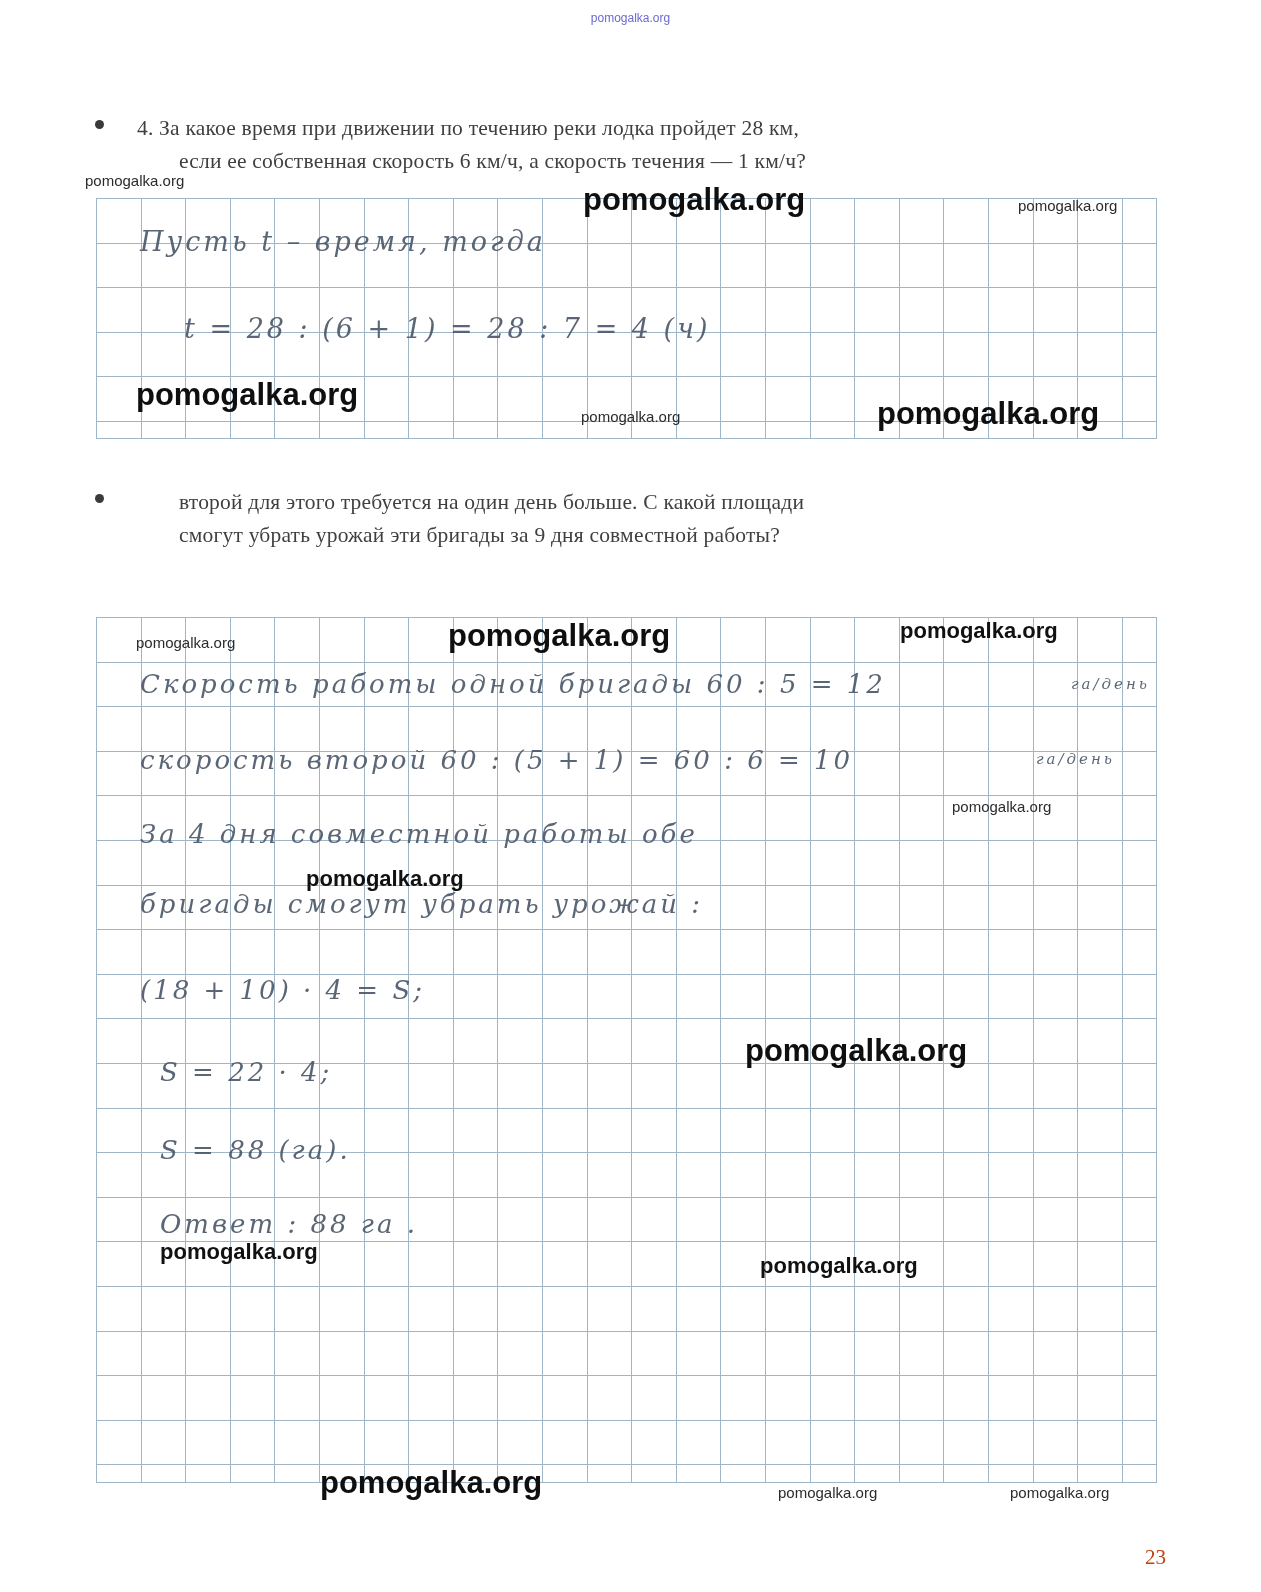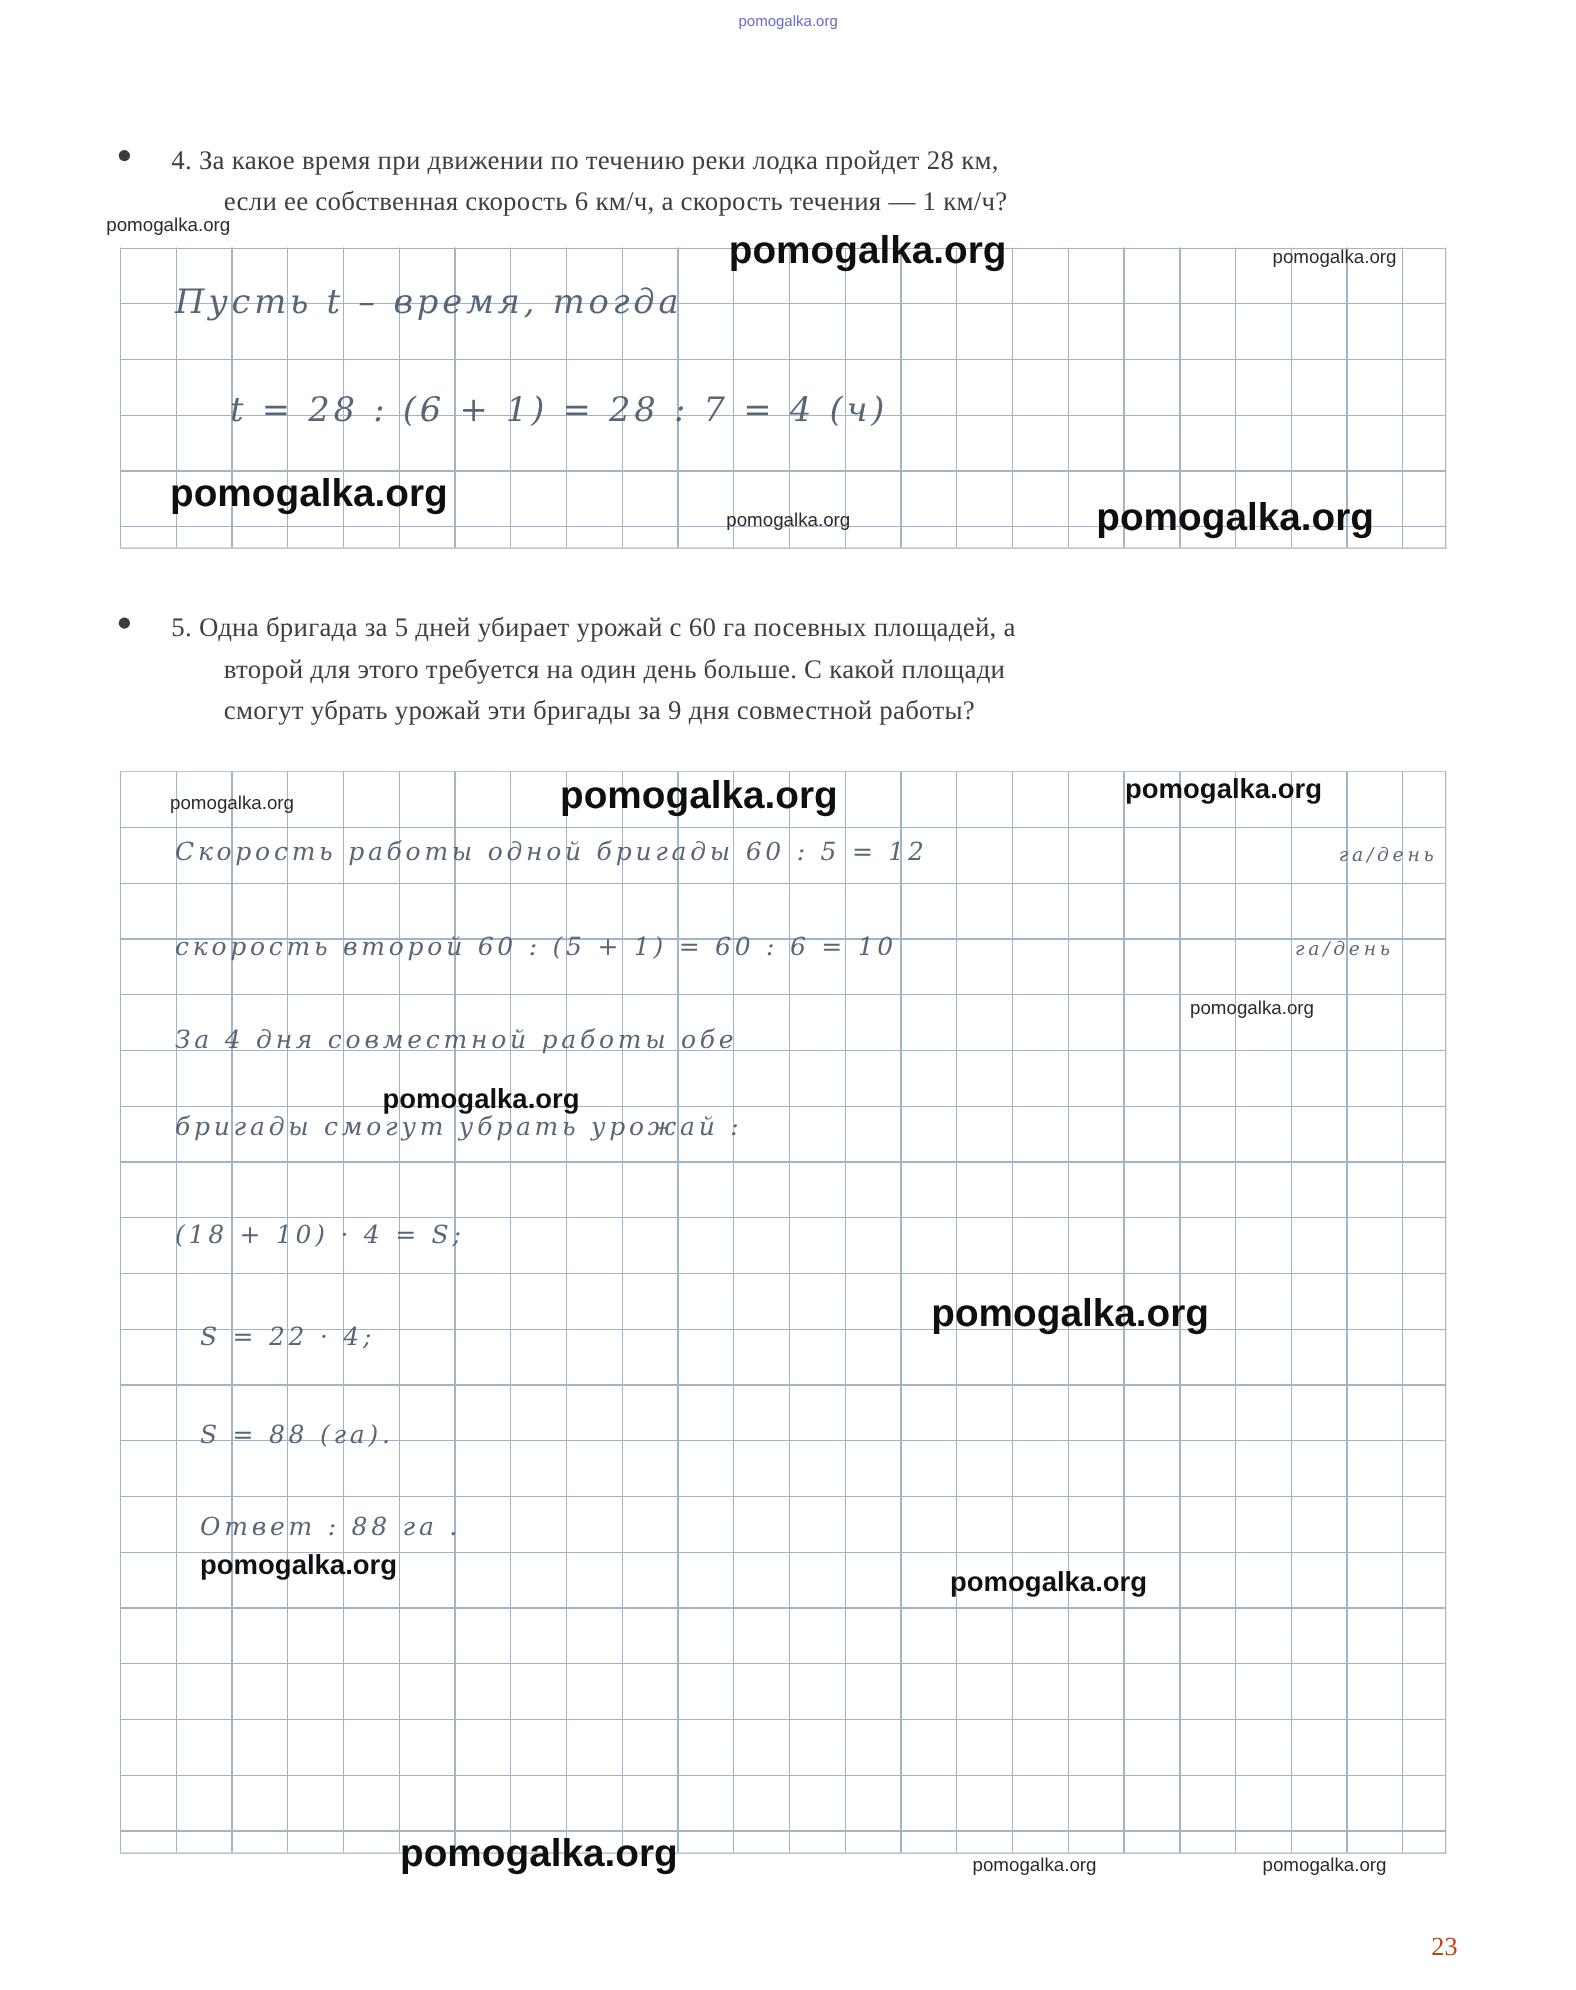--- a/index.html
+++ b/index.html
@@ -110,21 +110,21 @@
     font-family: "DejaVu Serif", serif;
     font-style: italic;
     color: #4d5a6b;
     white-space: nowrap;
     letter-spacing: 3px;
     opacity: .92;
     transform-origin: left center;
     pointer-events: none;
   }
   .hw-1 { font-size: 27px; }
-  .hw-2 { font-size: 20px; }
+  .hw-2 { font-size: 26px; }
   .hw-sm { font-size: 15px; }
 
   .page-number {
     position: absolute;
     right: 95px;
     bottom: 22px;
     font-size: 21px;
     color: #c2410c;
     font-family: Liberation Serif, serif;
   }
@@ -150,24 +150,20 @@
   </div>
 
   <div class="gridbox" style="left:96px; top:198px; width:1060px; height:240px;">
     <div class="hw hw-1" style="left:44px; top:28px;">Пусть  t  –  время,   тогда</div>
     <div class="hw hw-1" style="left:88px; top:115px;">t = 28 : (6 + 1) = 28 : 7 = 4 (ч)</div>
   </div>
 
   <div class="exercise" style="top:486px;">
     <span class="ex-bullet"></span>
     <div class="ex-text">
-      <span class="ex-line">
-        <span class="num">5.</span>
-        <span>Одна бригада за 5 дней убирает урожай с 60 га посевных площадей, а</span>
-      </span>
       <span class="ex-line indent">второй для этого требуется на один день больше. С какой площади</span>
       <span class="ex-line indent">смогут убрать урожай эти бригады за 9 дня совместной работы?</span>
     </div>
   </div>
 
   <div class="gridbox" style="left:96px; top:617px; width:1060px; height:865px;">
     <div class="hw hw-2" style="left:44px; top:52px;">Скорость  работы  одной  бригады  60 : 5 = 12</div>
     <div class="hw hw-sm" style="left:975px; top:58px;">га/день</div>
 
     <div class="hw hw-2" style="left:44px; top:128px;">скорость  второй   60 : (5 + 1) = 60 : 6 = 10</div>

